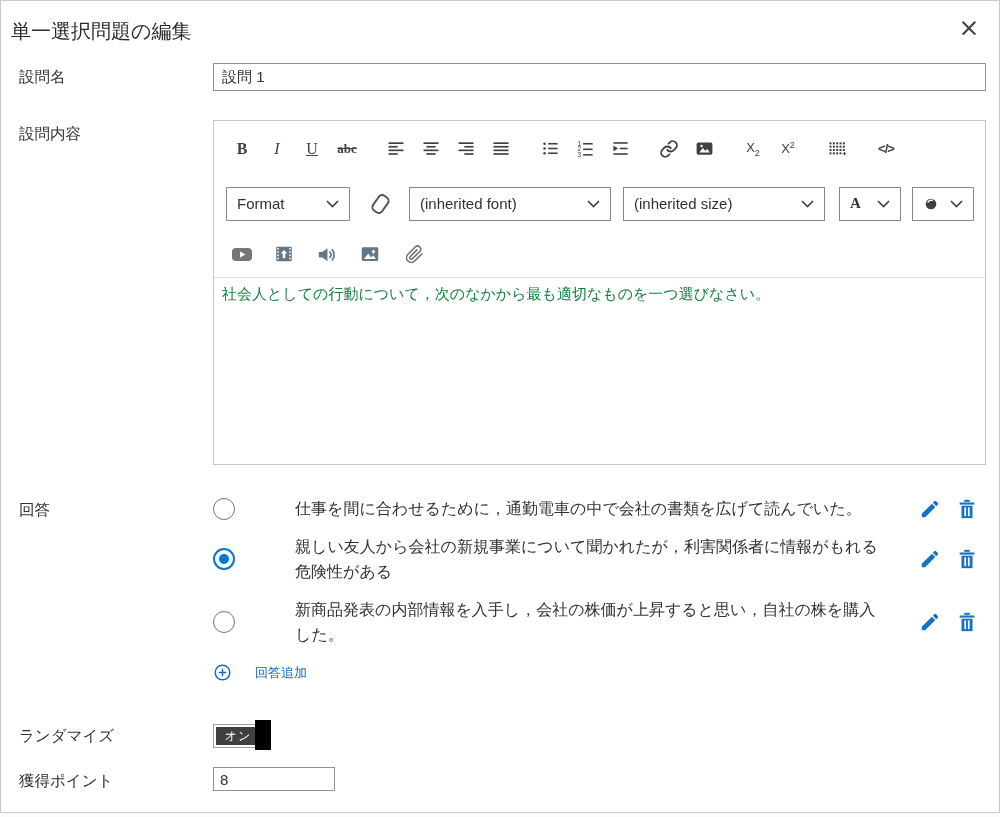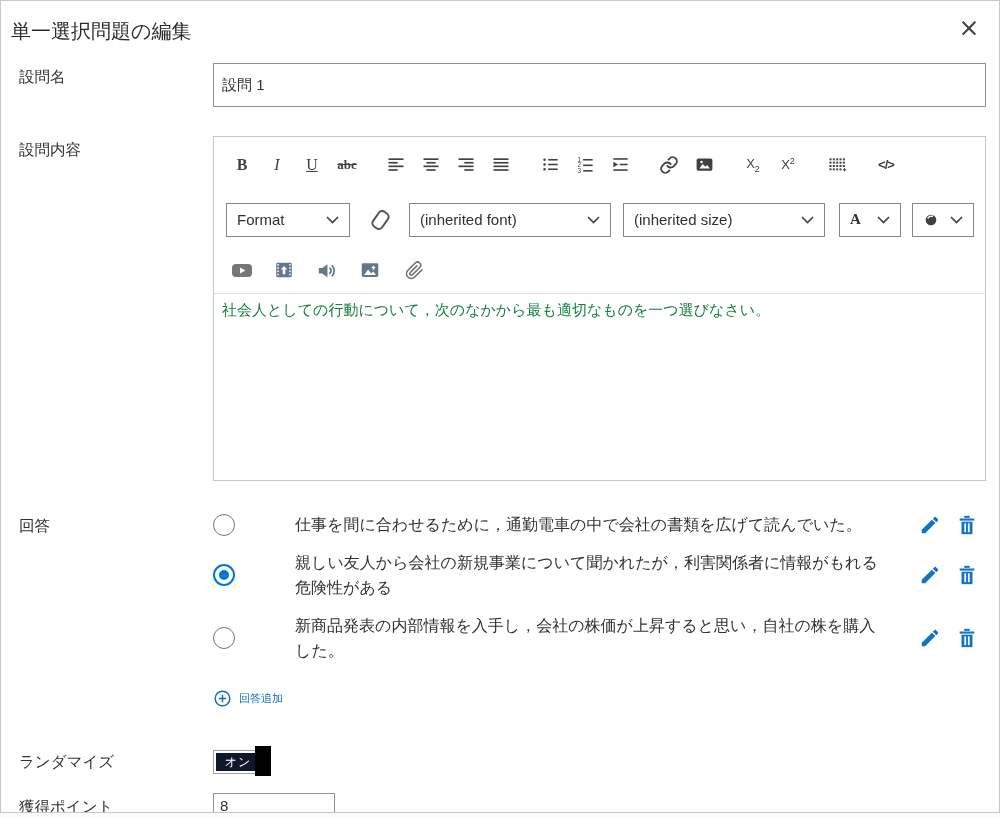--- a/index.html
+++ b/index.html
@@ -15,21 +15,21 @@
   .dlg-title{font-size:20px;color:#2b2b2b;padding:17px 0 0 10px;}
   .dlg-close{
     position:absolute;top:14px;right:16px;width:28px;height:28px;
     font-size:25px;line-height:26px;text-align:center;color:#424242;cursor:pointer;
     font-family:"DejaVu Sans",sans-serif;
   }
   .form-row{display:flex;align-items:flex-start;padding-left:18px;}
   .form-label{width:194px;flex:none;font-size:15.5px;color:#323130;padding-top:4px;}
   .form-field{width:773px;flex:none;}
   .ti{
-    width:100%;height:44px;border:1px solid #919191;font-size:15px;color:#333;
+    width:100%;height:28px;border:1px solid #919191;font-size:15px;color:#333;
     padding:0 8px;box-sizing:border-box;font-family:inherit;background:#fff;
   }
   
   .editor{border:1px solid #c6c6c6;background:#fff;}
   .tb{display:flex;align-items:center;padding:0 12px;}
   .tb1{height:55px;}
   .tb2{height:55px;}
   .tb3{height:46px;border-bottom:1px solid #e0e0e0;}
   .tb-btn{
     min-width:32px;height:32px;display:flex;align-items:center;justify-content:center;
@@ -64,30 +64,30 @@
   .radio.checked{border:2px solid #0078d4;width:18px;height:18px;}
   .radio .dot{display:none;width:10px;height:10px;border-radius:50%;background:#0078d4;}
   .radio.checked .dot{display:block;}
   .answer-text{
     flex:1;max-width:622px;font-size:16px;line-height:25px;color:#323130;
     word-break:break-all;
   }
   .answer-actions{display:flex;gap:15px;flex:none;margin-left:auto;padding-right:8px;}
   .act-btn{width:22px;height:22px;cursor:pointer;}
   .add-answer{
-    display:inline-flex;align-items:center;gap:7px;color:#0f6cbd;font-size:11px;
-    margin-top:13px;cursor:pointer;
+    display:inline-flex;align-items:center;gap:23px;color:#0f6cbd;font-size:13px;
+    margin-top:3px;cursor:pointer;
   }
   
   .toggle{
     position:relative;width:50px;height:24px;border:1px solid #a0a0a0;background:#fff;
     padding:2px;box-sizing:border-box;cursor:pointer;margin-top:2px;
   }
   .toggle-track{
-    width:100%;height:100%;background:#0f172a;color:#fff;font-size:12px;
+    width:100%;height:100%;background:#404040;color:#fff;font-size:12px;
     display:flex;align-items:center;justify-content:center;letter-spacing:1px;
   }
   .toggle-knob{position:absolute;top:-5px;right:-9px;width:16px;height:30px;background:#000;}
   .pts-input{width:122px;height:24px;border:1px solid #919191;font-size:15px;color:#333;
     padding:0 6px;box-sizing:border-box;font-family:inherit;}
   svg{display:block;}
 </style>
 </head>
 <body>
 

